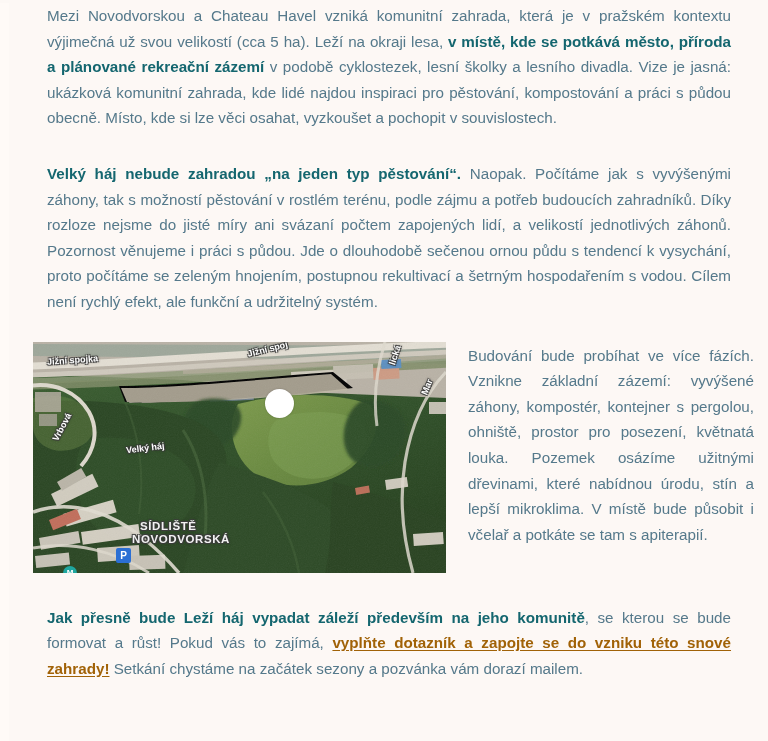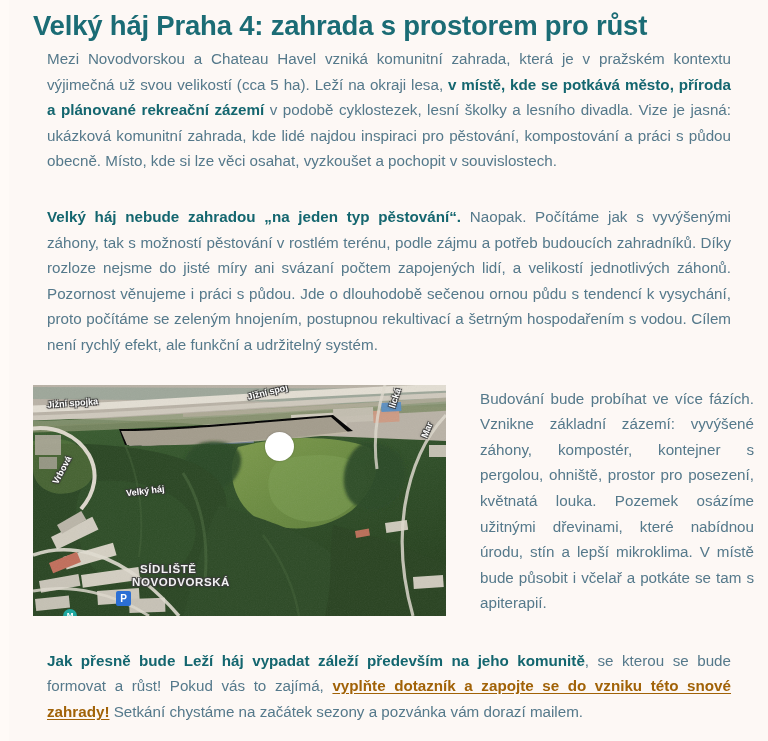--- a/index.html
+++ b/index.html
@@ -76,21 +76,21 @@
   }
   .map-canvas {
     position: absolute;
     inset: 0;
     width: 100%;
     height: 100%;
     display: block;
   }
   .aside-col {
     flex: 1 1 auto;
-    padding-left: 34px;
+    padding-left: 22px;
     padding-top: 1px;
   }
   p.aside {
     margin: 0;
     color: #55798b;
     font-size: 15.2px;
     line-height: 25.6px;
     text-align: justify;
     text-justify: inter-word;
   }
@@ -159,21 +159,20 @@
     font-weight: bold;
   }
 </style>
 </head>
 <body>
 
 <div class="page">
 
   <div class="left-rail"></div>
 
-  <h1 class="title">Velký háj Praha 4: zahrada s prostorem pro růst</h1>
 
   <p class="body intro"><span>Mezi Novodvorskou a Chateau Havel vzniká komunitní zahrada, která je v pražském kontextu výjimečná už svou velikostí (cca 5 ha). Leží na okraji lesa, </span><b>v místě, kde se potkává město, příroda a plánované rekreační zázemí</b><span> v podobě cyklostezek, lesní školky a lesního divadla. Vize je jasná: ukázková komunitní zahrada, kde lidé najdou inspiraci pro pěstování, kompostování a práci s půdou obecně. Místo, kde si lze věci osahat, vyzkoušet a pochopit v souvislostech.</span></p>
 
   <p class="body section2"><b>Velký háj nebude zahradou „na jeden typ pěstování“.</b><span> Naopak. Počítáme jak s vyvýšenými záhony, tak s možností pěstování v rostlém terénu, podle zájmu a potřeb budoucích zahradníků. Díky rozloze nejsme do jisté míry ani svázaní počtem zapojených lidí, a velikostí jednotlivých záhonů. Pozornost věnujeme i práci s půdou. Jde o dlouhodobě sečenou ornou půdu s tendencí k vysychání, proto počítáme se zeleným hnojením, postupnou rekultivací a šetrným hospodařením s vodou. Cílem není rychlý efekt, ale funkční a udržitelný systém.</span></p>
 
   <div class="media-row">
 
     <div class="map-wrap">
       <svg class="map-canvas" viewBox="0 0 413 231" preserveAspectRatio="none">
         <defs>

